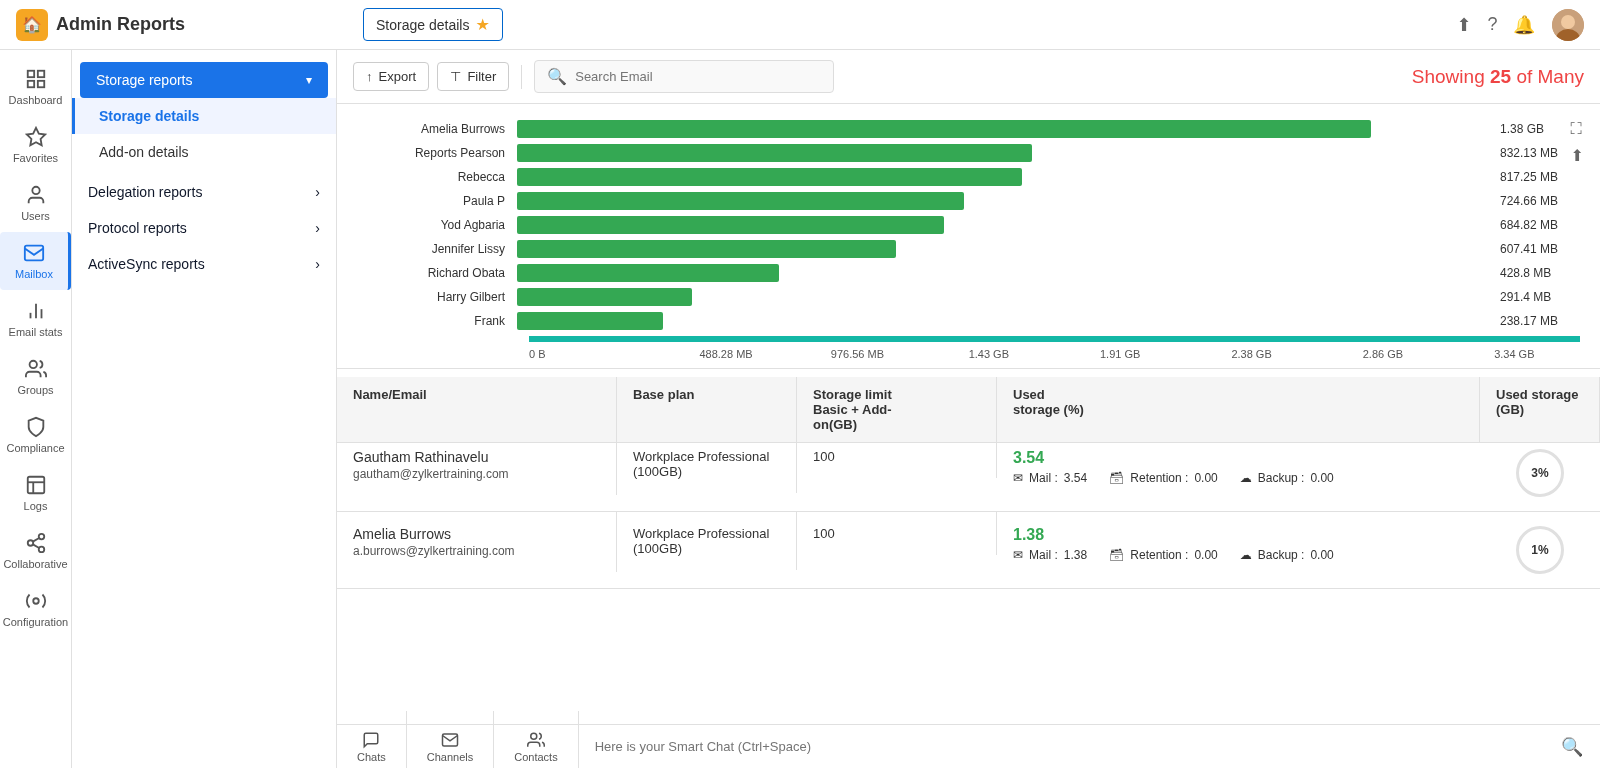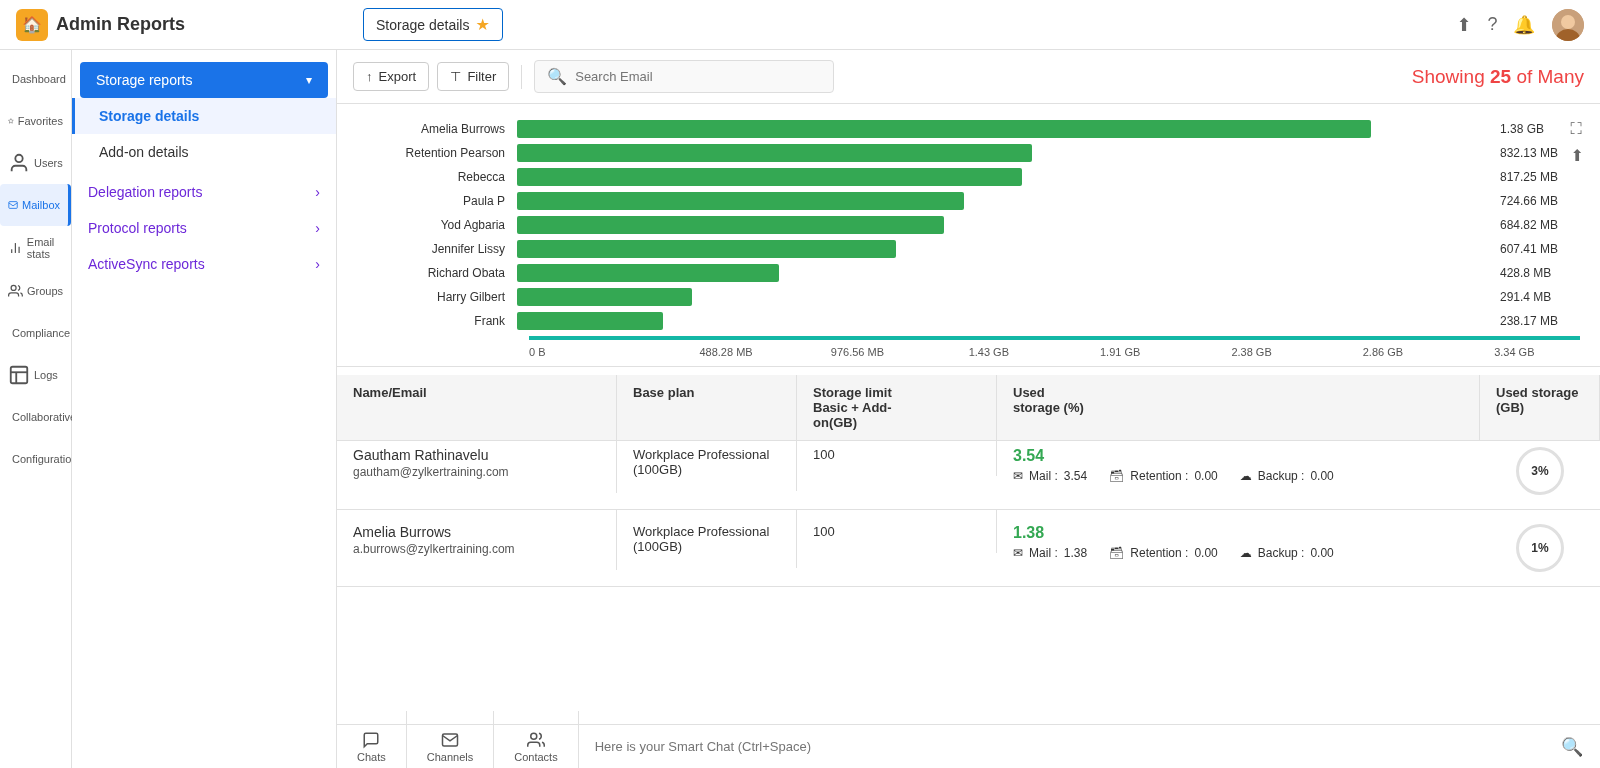--- a/index.html
+++ b/index.html
@@ -94,21 +94,21 @@
       background: #fff;
       border-right: 1px solid #e0e0e0;
       display: flex;
       flex-direction: column;
       align-items: center;
       padding: 8px 0;
       flex-shrink: 0;
     }
     .sidebar-item {
       display: flex;
-      flex-direction: row;
+      flex-direction: column;
       align-items: center;
       gap: 4px;
       padding: 10px 8px;
       width: 100%;
       cursor: pointer;
       color: #555;
       font-size: 11px;
       border-radius: 4px;
     }
     .sidebar-item.active {
@@ -162,21 +162,21 @@
       font-weight: 600;
       border-left: 3px solid #1a73e8;
       background: #f0f4ff;
     }
     .nav-section-item {
       display: flex;
       align-items: center;
       justify-content: space-between;
       padding: 10px 16px;
       font-size: 14px;
-      color: #6d28d9;
+      color: #0f172a;
       cursor: pointer;
     }
 
     
     .content-area {
       flex: 1;
       display: flex;
       flex-direction: column;
       overflow: hidden;
     }
@@ -261,21 +261,21 @@
     .chart-value {
       margin-left: 12px;
       font-size: 12px;
       color: #333;
       width: 80px;
       flex-shrink: 0;
     }
     .chart-axis {
       display: flex;
       margin-left: 172px;
-      border-top: 4px solid #14b8a6;
+      border-top: 6px solid #14b8a6;
       padding-top: 6px;
     }
     .axis-label {
       flex: 1;
       font-size: 11px;
       color: #555;
       text-align: center;
     }
     .axis-label:first-child { text-align: left; }
     .chart-icon-btn {
@@ -556,21 +556,21 @@
 
         <div id="chart-rows">
             <div class="chart-row">
     <div class="chart-label">Amelia Burrows</div>
     <div class="chart-bar-container">
       <div class="chart-bar" style="width:88%"></div>
     </div>
     <div class="chart-value">1.38 GB</div>
   </div>
             <div class="chart-row">
-    <div class="chart-label">Retention Pearson</div>
+    <div class="chart-label">Reports Pearson</div>
     <div class="chart-bar-container">
       <div class="chart-bar" style="width:53%"></div>
     </div>
     <div class="chart-value">832.13 MB</div>
   </div>
             <div class="chart-row">
     <div class="chart-label">Rebecca</div>
     <div class="chart-bar-container">
       <div class="chart-bar" style="width:52%"></div>
     </div>

